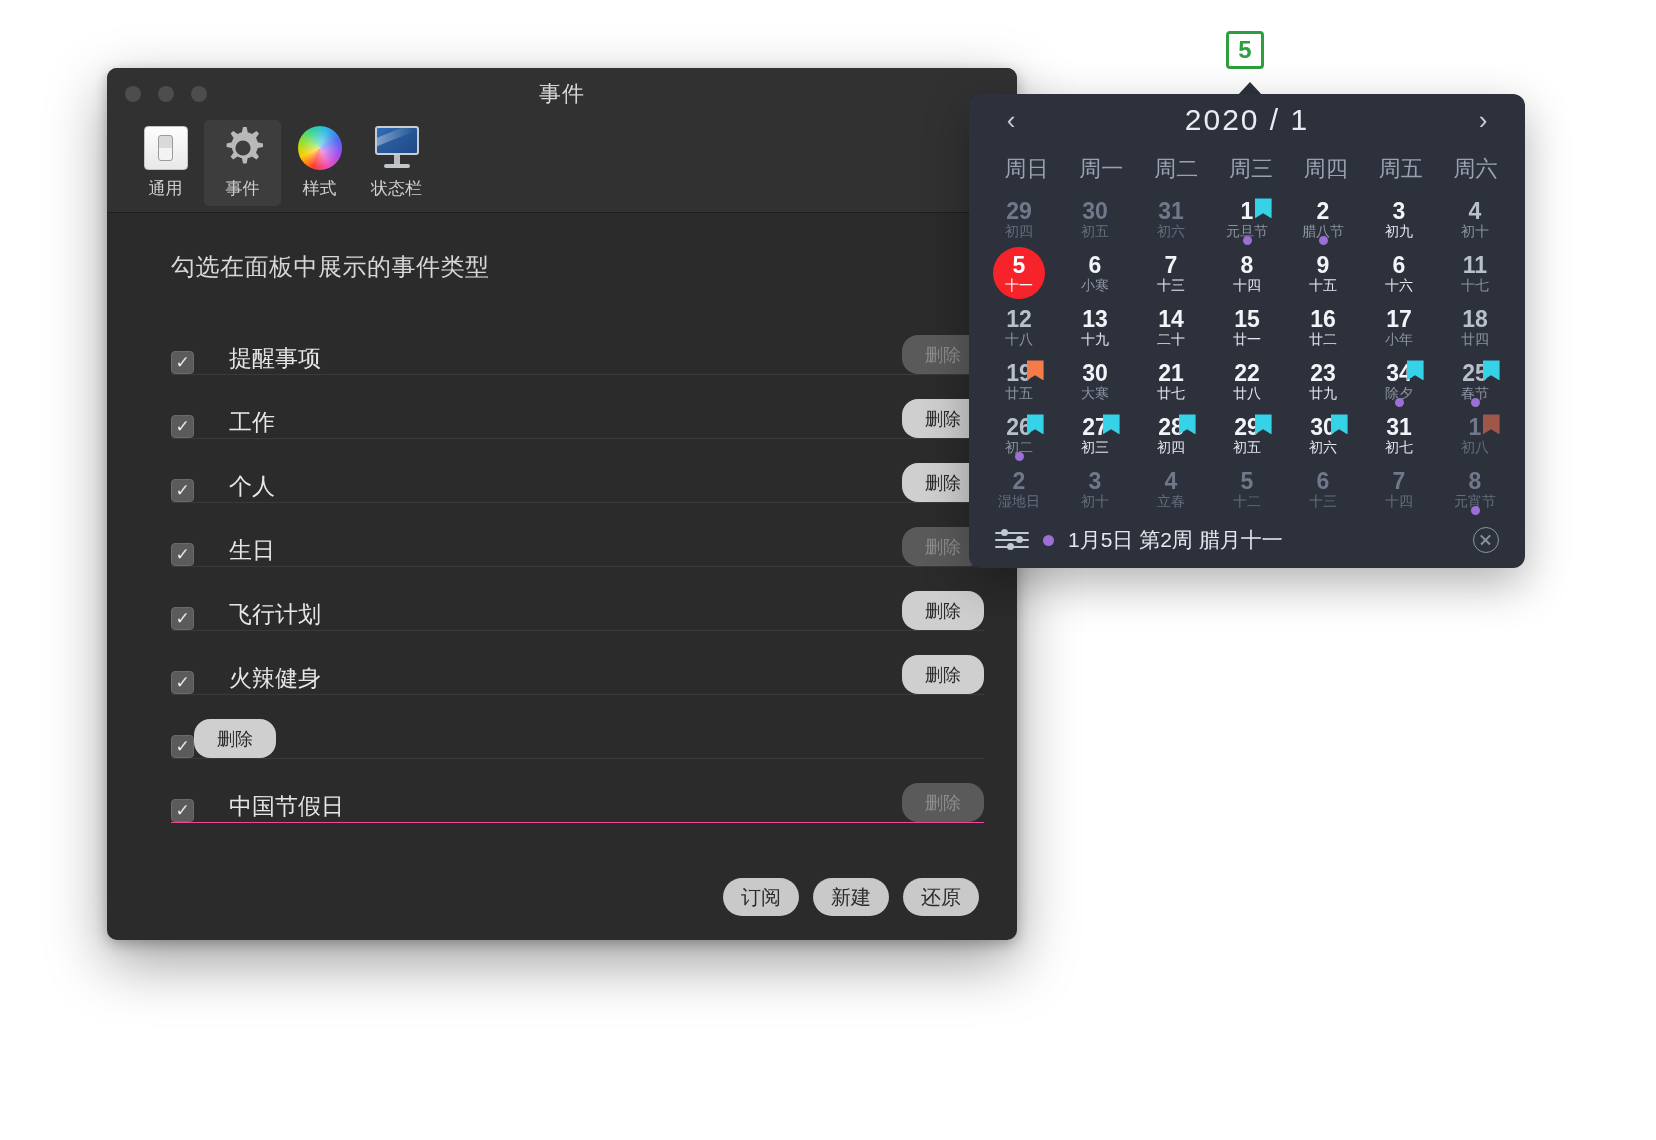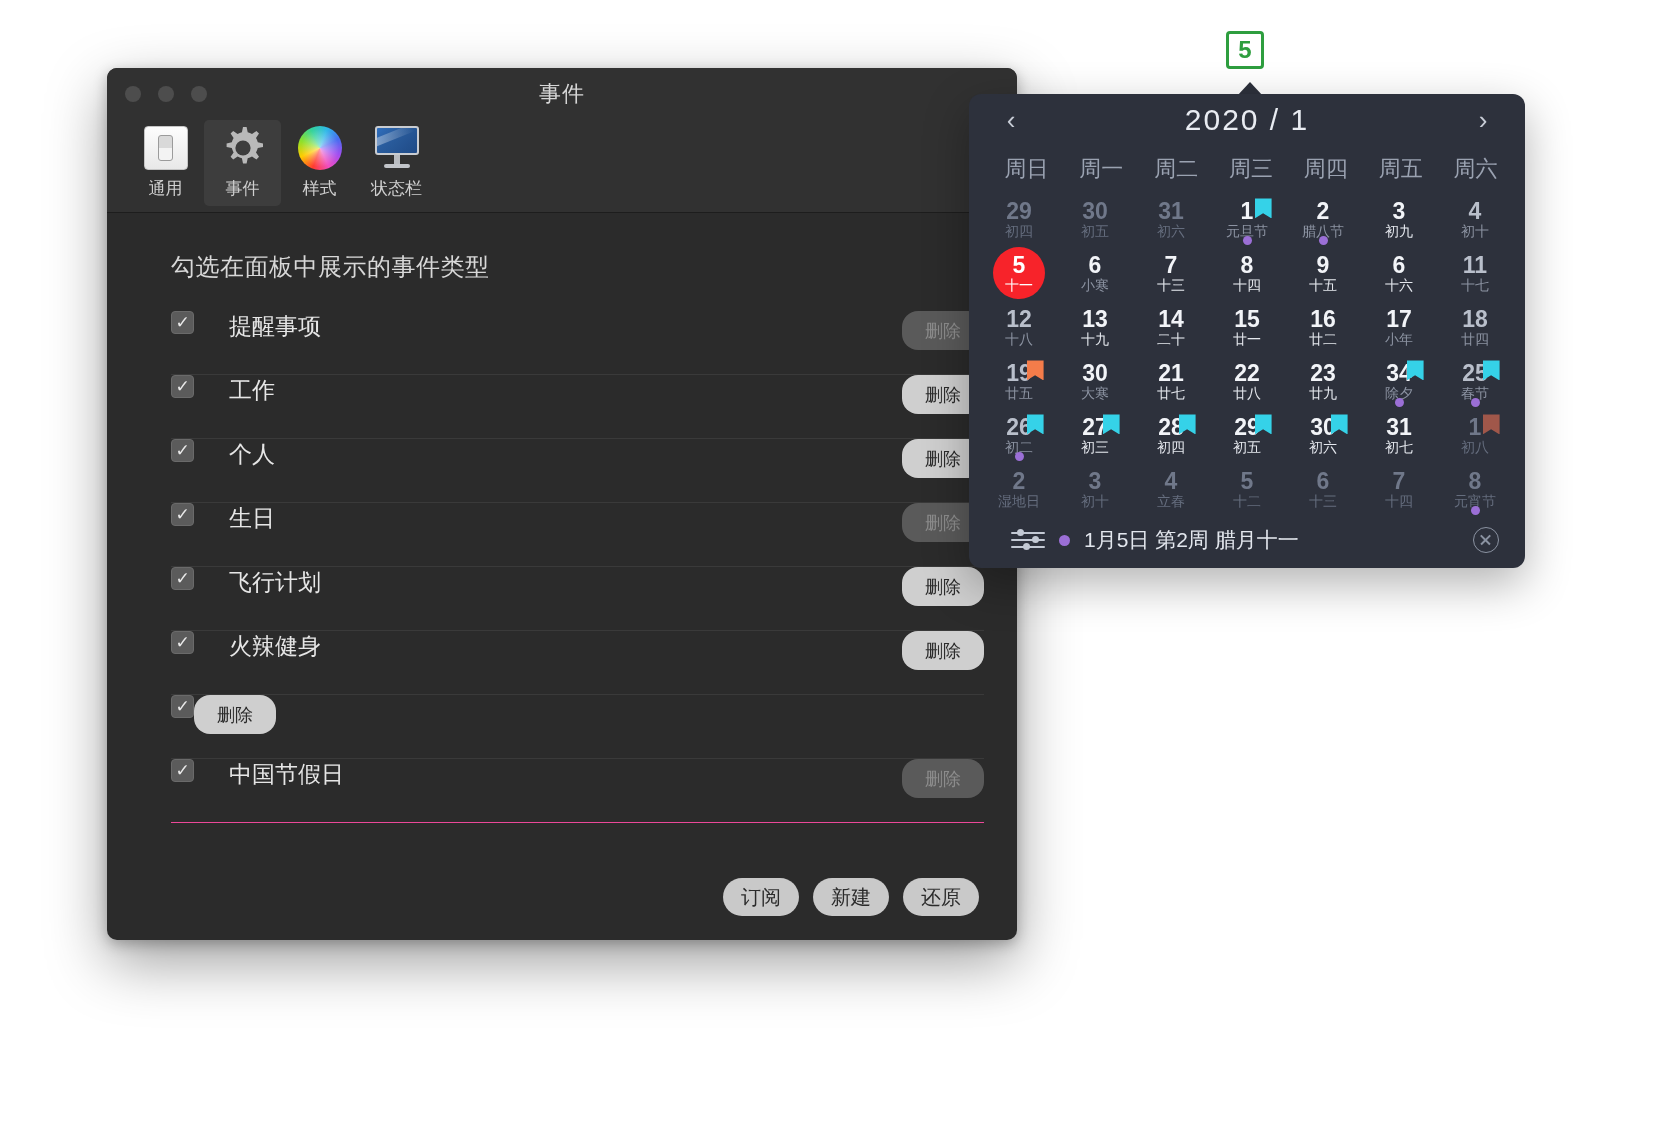--- a/index.html
+++ b/index.html
@@ -81,21 +81,21 @@
     background: #c2c5ca; border-radius: 2px;
   }
 
   .prefs-body { padding: 0 0 0 0; height: calc(100% - 145px); position: relative; }
   .prompt {
     color: #d8d8d8; font-size: 24px; padding: 38px 0 0 64px; letter-spacing: 0.5px;
   }
   .list { margin-top: 28px; padding: 0 0 0 0; }
   .list-row {
     height: 64px; margin: 0 33px 0 64px;
-    display: flex; align-items: flex-start;
+    display: flex; align-items: flex-end;
     border-bottom: 1px solid #3a3a3a;
   }
   .list-row:last-of-type { border-bottom: 1px solid #ec4899; }
   .checkbox {
     width: 23px; height: 23px; border-radius: 4px;
     background: #5b5b5b; border: 1px solid #6a6a6a;
     display: flex; align-items: center; justify-content: center;
     flex: 0 0 auto;
   }
   .checkbox::after {
@@ -190,21 +190,21 @@
     clip-path: polygon(0 0, 100% 0, 100% 100%, 50% 74%, 0 100%);
   }
   .flag.cyan i { background: #35d2e8; }
   .flag.orange i { background: #f47c4a; }
   .flag.brown i { background: #a0574a; }
   .dot {
     position: absolute; width: 9px; height: 9px; border-radius: 50%;
     background: #9b6fd6; z-index: 2;
   }
   .cal-footer {
-    position: absolute; left: 16px; right: 0; bottom: 0; height: 56px;
+    position: absolute; left: 0; right: 0; bottom: 0; height: 56px;
     display: flex; align-items: center; padding: 0 26px;
     gap: 14px;
   }
   .sliders-icon { width: 34px; height: 22px; position: relative; }
   .sliders-icon span {
     position: absolute; left: 0; right: 0; height: 2px; background: #c3c9d4; border-radius: 1px;
   }
   .sliders-icon span:nth-child(1) { top: 3px; }
   .sliders-icon span:nth-child(2) { top: 10px; }
   .sliders-icon span:nth-child(3) { top: 17px; }

